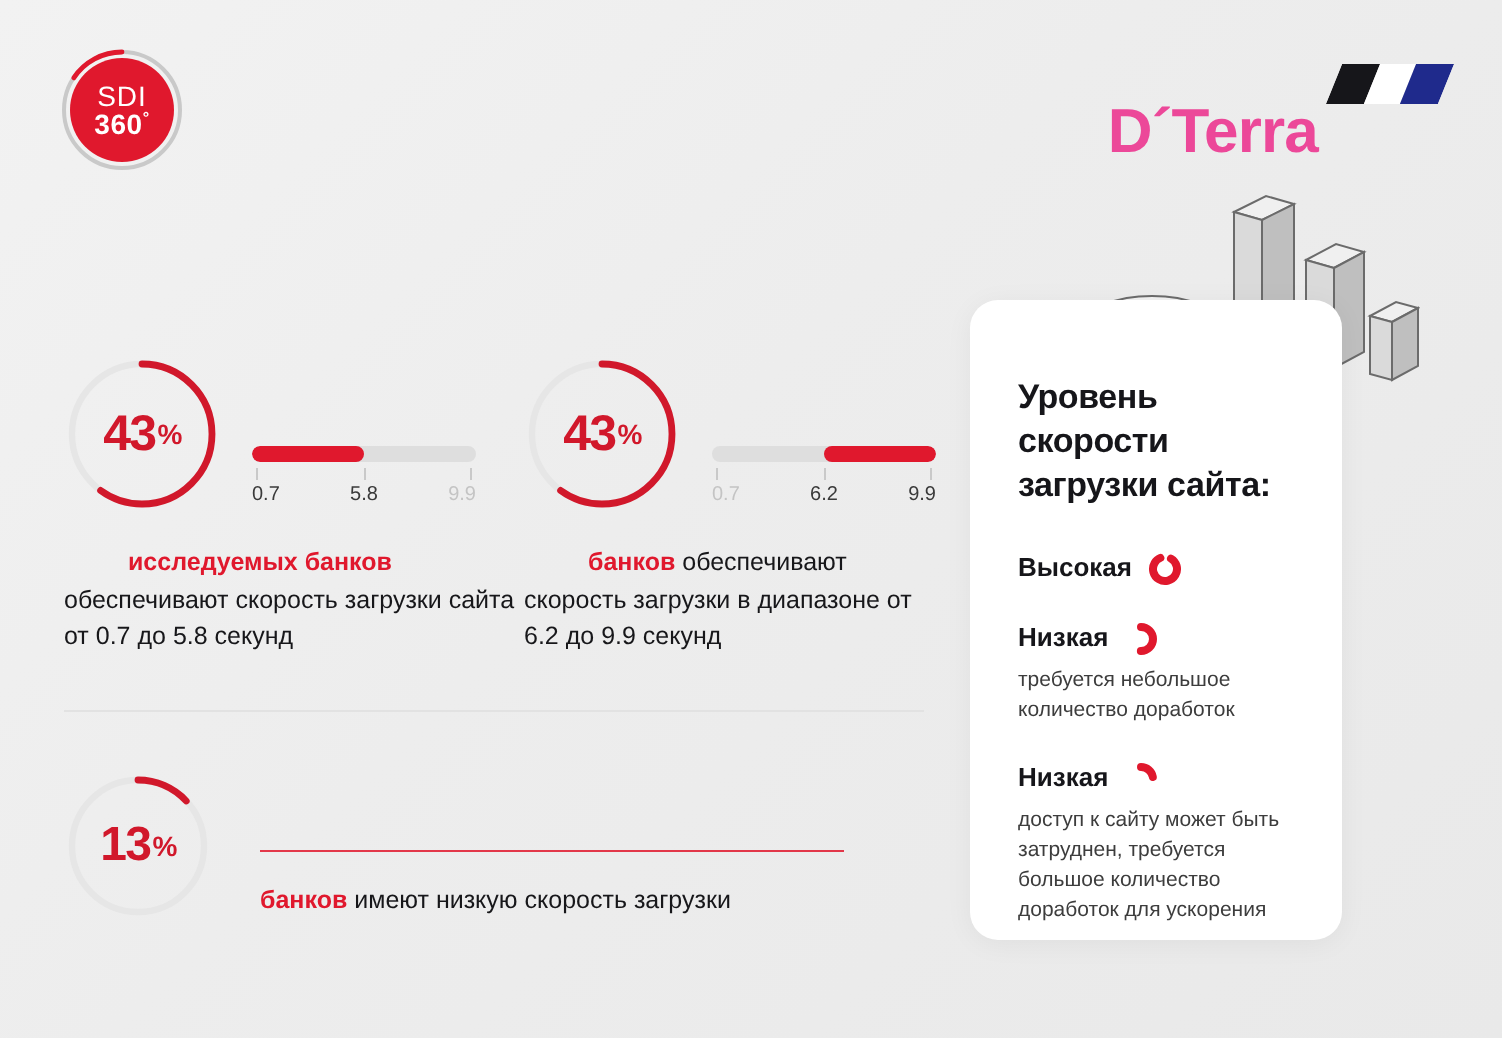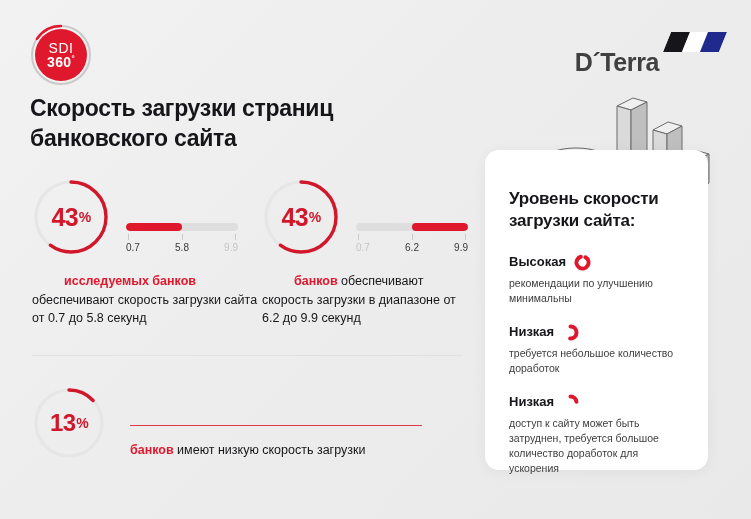--- a/index.html
+++ b/index.html
@@ -67,24 +67,24 @@
   
   .dterra {
     position: absolute;
     right: 28px;
     top: 30px;
     display: flex;
     align-items: flex-start;
     gap: 8px;
   }
   .dterra-word {
-    font-size: 25px;
+    font-size: 31px;
     font-weight: bold;
     letter-spacing: -0.4px;
-    color: #404040;
+    color: #ec4899;
     margin-top: 18px;
   }
   .dterra-flag {
     width: 56px;
     height: 20px;
     display: flex;
     transform: skewX(-22deg);
     overflow: hidden;
     margin-top: 2px;
   }
@@ -241,21 +241,21 @@
     top: 84px;
     width: 205px;
     height: 112px;
   }
 
   
   .legend-card {
     position: absolute;
     left: 485px;
     top: 150px;
-    width: 223px;
+    width: 186px;
     height: 320px;
     background: #ffffff;
     border-radius: 14px;
     box-shadow: 0 2px 14px rgba(0,0,0,0.05);
     padding: 38px 24px 20px 24px;
   }
   .legend-title {
     font-size: 17px;
     font-weight: bold;
     line-height: 1.3;
@@ -301,21 +301,20 @@
 
   <div class="dterra">
     <div class="dterra-word">D´Terra</div>
     <div class="dterra-flag">
       <i class="s1"></i>
         <i class="s2"></i>
         <i class="s3"></i>
     </div>
   </div>
 
-  <h1 class="page-title">Скорость загрузки страниц банковского сайта</h1>
 
   <div class="metric metric-a">
     <div class="donut">
       <svg width="78" height="78" viewBox="0 0 78 78">
         <circle cx="39" cy="39" r="35" fill="none" stroke="#e6e6e6" stroke-width="3.2"></circle>
         <circle cx="39" cy="39" r="35" fill="none" stroke="#d1182b" stroke-width="3.4" stroke-linecap="round" stroke-dasharray="131.9 219.9" transform="rotate(-90 39 39)"></circle>
       </svg>
       <div class="donut-label">
         <span class="num">43</span>
         <span class="pct">%</span>
@@ -426,21 +425,20 @@
   <div class="legend-card">
     <div class="legend-title">Уровень скорости загрузки сайта:</div>
 
     <div class="legend-item">
       <div class="legend-head">
         <span class="legend-name">Высокая</span>
         <svg class="legend-gauge" width="17" height="17" viewBox="0 0 17 17">
           <circle cx="8.5" cy="8.5" r="6" fill="none" stroke="#e0182d" stroke-width="4" stroke-dasharray="32 5.7" stroke-linecap="round" transform="rotate(-60 8.5 8.5)"></circle>
         </svg>
       </div>
-      <div class="legend-desc">рекомендации по улучшению минимальны</div>
     </div>
 
     <div class="legend-item">
       <div class="legend-head">
         <span class="legend-name">Низкая</span>
         <svg class="legend-gauge" width="17" height="17" viewBox="0 0 17 17">
           <circle cx="8.5" cy="8.5" r="6" fill="none" stroke="#e0182d" stroke-width="4" stroke-dasharray="18.8 18.9" stroke-linecap="round" transform="rotate(-90 8.5 8.5)"></circle>
         </svg>
       </div>
       <div class="legend-desc">требуется небольшое количество доработок</div>

